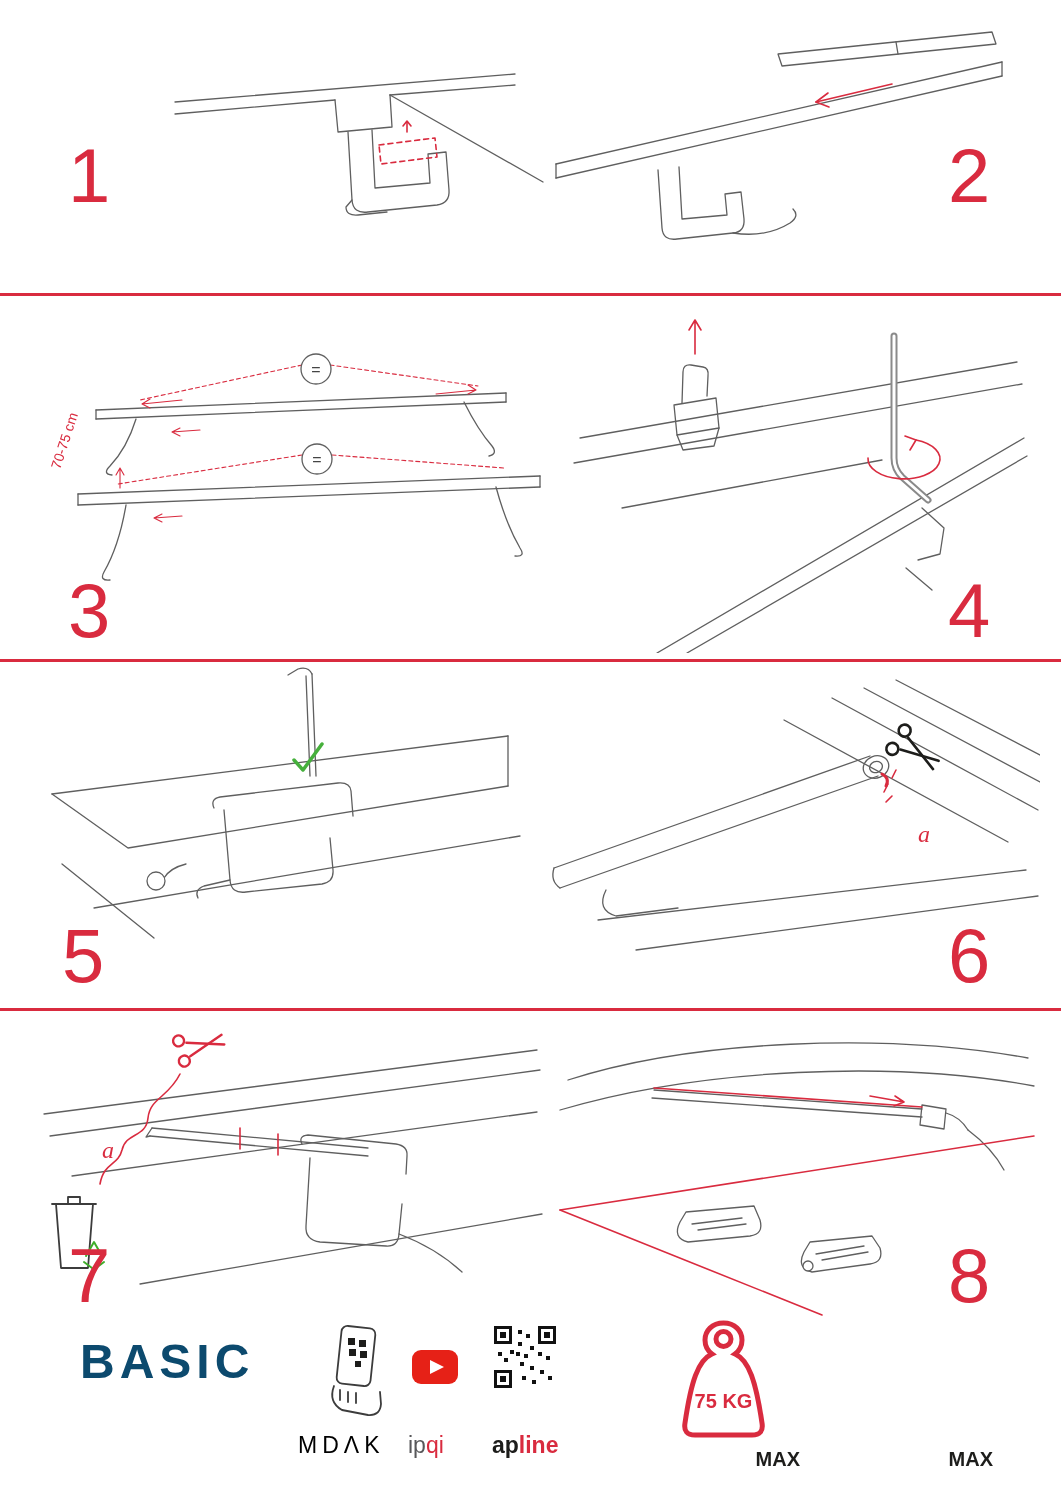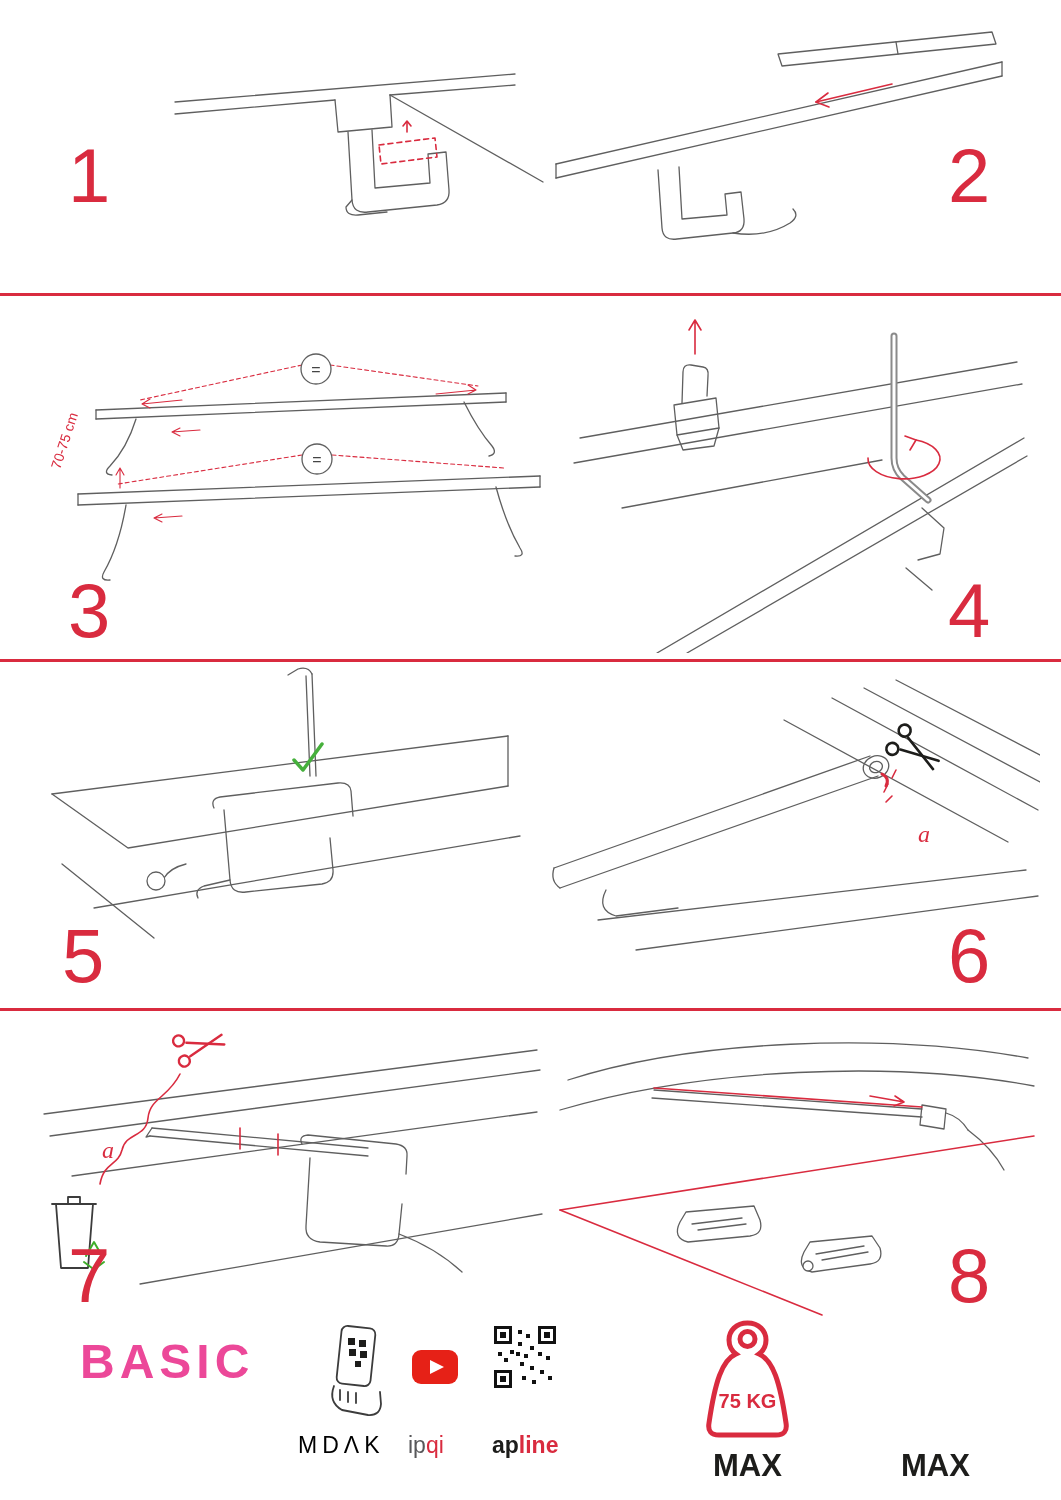--- a/index.html
+++ b/index.html
@@ -25,28 +25,28 @@
   
   .eqt{fill:#444444;font-size:16px;text-anchor:middle;font-family:"Liberation Sans",sans-serif}
   .distt{fill:#d92b3f;font-size:14px;font-family:"Liberation Sans",sans-serif}
   .labelt{fill:#d92b3f;font-size:24px;font-family:"Liberation Serif",serif;font-style:italic}
   .wt{fill:#d92b3f;font-size:20px;font-weight:bold;text-anchor:middle;font-family:"Liberation Sans",sans-serif}
   .gt-low{fill:#5fb130;font-size:12px;font-weight:bold;text-anchor:middle;font-family:"Liberation Sans",sans-serif}
   .gt-high{fill:#ef8f1f;font-size:12px;font-weight:bold;text-anchor:middle;font-family:"Liberation Sans",sans-serif}
   .gt-unit{fill:#1d1d1b;font-size:12px;text-anchor:middle;font-family:"Liberation Sans",sans-serif}
 
   
-  .brand-title{position:absolute;left:80px;top:1334px;color:#ec4899;font-size:48px;font-weight:700;letter-spacing:5px}
+  .brand-title{position:absolute;left:80px;top:1334px;color:#0c4a6e;font-size:48px;font-weight:700;letter-spacing:5px}
   .brand-sub{position:absolute;left:70px;top:1420px;font-size:29px;font-weight:700;color:#1d1d1b}
   .red-part{color:#d92b3f}
   .partner{position:absolute;font-size:23px;color:#000000}
   .partner-mdak{left:298px;top:1432px;letter-spacing:5px;font-weight:500}
   .partner-ipqi{left:408px;top:1432px;font-weight:400;color:#58585a}
   .partner-apline{left:492px;top:1432px;font-weight:700;color:#1d1d1b}
-  .max-label{position:absolute;font-size:31px;font-weight:700;color:#1d1d1b;text-align:center}
+  .max-label{position:absolute;font-size:20px;font-weight:700;color:#1d1d1b;text-align:right}
   .footer-icon{position:absolute}
   .footer-icon svg{width:100%;height:100%;display:block}
 </style>
 </head>
 <body>
 
 <div class="page">
 
   <figure class="panel" style="left:145px;top:32px;width:400px;height:240px">
     <svg viewBox="0 0 400 240">
@@ -334,21 +334,21 @@
         <rect x="28" y="50" width="4" height="4"></rect>
         <rect x="38" y="54" width="4" height="4"></rect>
         <rect x="4" y="26" width="4" height="4"></rect>
         <rect x="10" y="32" width="4" height="4"></rect>
         <rect x="16" y="24" width="4" height="4"></rect>
       </g>
     </svg>
   </div>
   <div class="partner partner-apline"><span>ap</span><span class="red-part">line</span></div>
 
-  <div class="footer-icon" style="left:695px;top:1320px;width:105px;height:125px">
+  <div class="footer-icon" style="left:671px;top:1320px;width:105px;height:125px">
     <svg viewBox="0 0 105 125">
       <path d="M52.5,3 C41,3 34,11 34,20 C34,26 37,31 41,34 C27,40 20,62 14,103 Q12,115 24,115 L81,115 Q93,115 91,103 C85,62 78,40 64,34 C68,31 71,26 71,20 C71,11 64,3 52.5,3 Z" fill="#ffffff" stroke="#d92b3f" stroke-width="5"></path>
       <circle cx="52.5" cy="19" r="7.5" fill="#ffffff" stroke="#d92b3f" stroke-width="5"></circle>
       <text x="52.5" y="88" class="wt">75 KG</text>
     </svg>
   </div>
   <div class="max-label" style="left:695px;top:1448px;width:105px">MAX</div>
 
   <div class="max-label" style="left:878px;top:1448px;width:115px">MAX</div>
 

